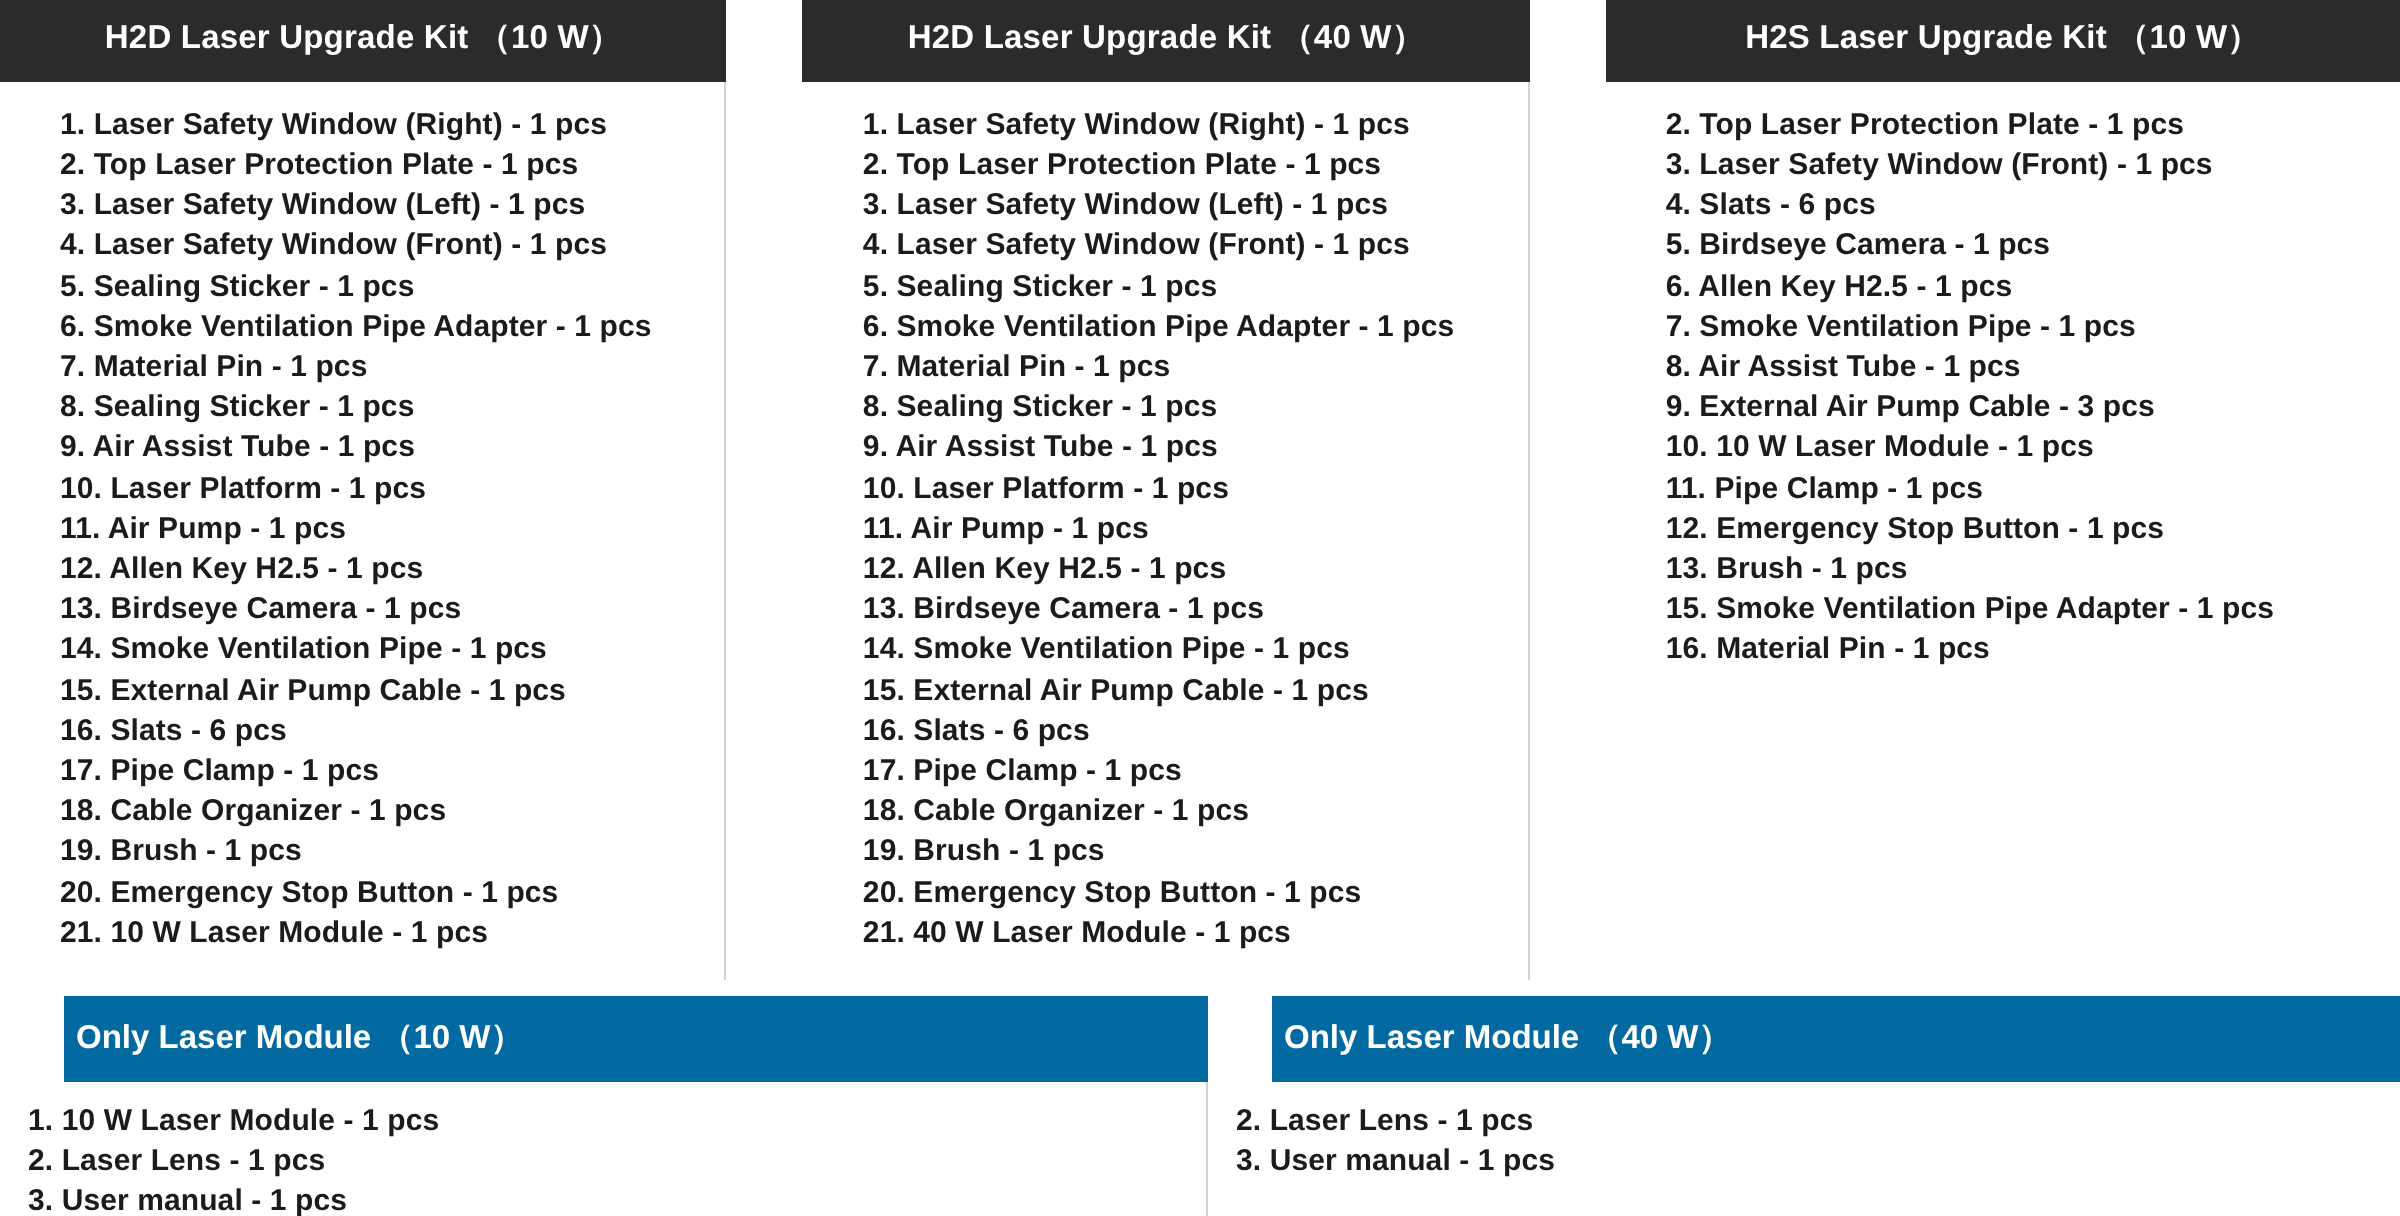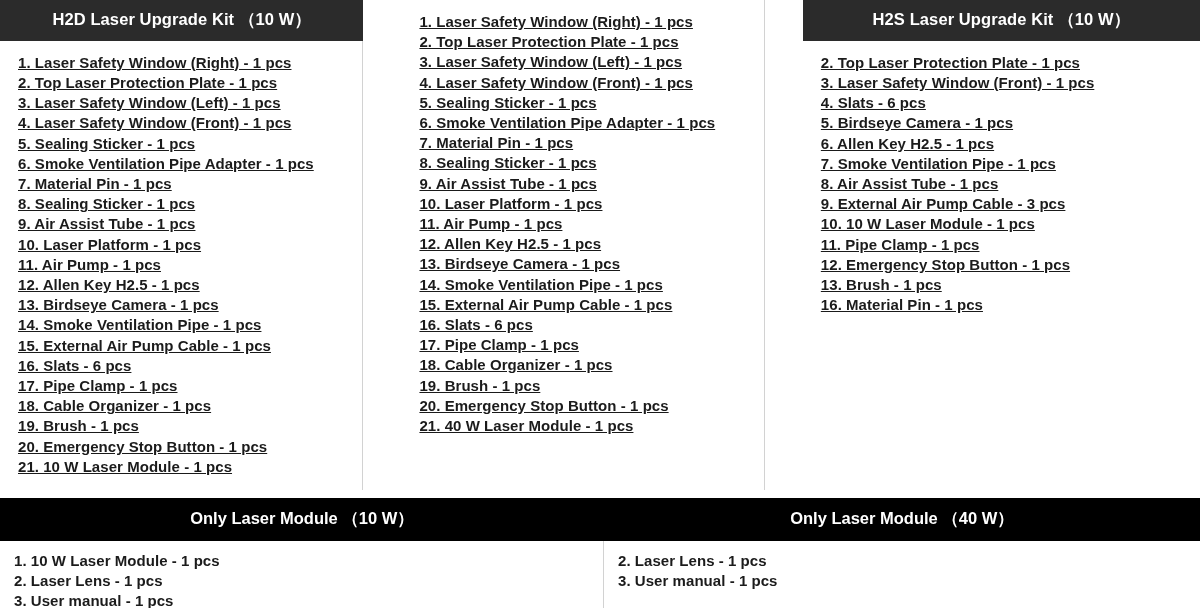--- a/index.html
+++ b/index.html
@@ -45,24 +45,23 @@
     font-size: 16.5px;
     font-weight: bold;
     text-align: center;
     line-height: 1.2;
     padding: 10px 6px 11px 6px;
     box-sizing: border-box;
     letter-spacing: 0.1px;
   }
   .col-body {
     flex: 1;
-    padding: 12px 0 10px 18px;
+    padding: 12px 0 10px 30px;
     box-sizing: border-box;
     border-right: 1px solid #d2d2d2;
-    text-decoration: underline;
   }
   .col-3 .col-body { border-right: none; }
 
   ul.items {
     list-style: none;
     margin: 0;
     padding: 0;
   }
   ul.items li {
     font-size: 15px;
@@ -88,27 +87,28 @@
   }
   .bcol {
     box-sizing: border-box;
     display: flex;
     flex-direction: column;
   }
   .bcol-1 { width: 604px; }
   .bcol-2 { width: 596px; }
 
   .bcol-head {
-    background: #000000;
+    background: #0369a1;
     color: #ffffff;
     font-size: 16.5px;
     font-weight: bold;
-    text-align: center;
+    text-align: left;
     padding: 10px 6px 11px 6px;
     box-sizing: border-box;
+    margin-left: 32px;
   }
   .bcol-body {
     flex: 1;
     padding: 10px 0 8px 14px;
     box-sizing: border-box;
     border-right: 1px solid #d2d2d2;
     background: #ffffff;
   }
   .bcol-2 .bcol-body { border-right: none; }
 </style>
@@ -142,20 +142,21 @@
           <li>17. Pipe Clamp - 1 pcs</li>
           <li>18. Cable Organizer - 1 pcs</li>
           <li>19. Brush - 1 pcs</li>
           <li>20. Emergency Stop Button - 1 pcs</li>
           <li>21. 10 W Laser Module - 1 pcs</li>
         </ul>
       </div>
     </div>
 
     <div class="col col-2">
+      <div class="col-head">H2D Laser Upgrade Kit （40 W）</div>
       <div class="col-body">
         <ul class="items">
           <li>1. Laser Safety Window (Right) - 1 pcs</li>
           <li>2. Top Laser Protection Plate - 1 pcs</li>
           <li>3. Laser Safety Window (Left) - 1 pcs</li>
           <li>4. Laser Safety Window (Front) - 1 pcs</li>
           <li>5. Sealing Sticker - 1 pcs</li>
           <li>6. Smoke Ventilation Pipe Adapter - 1 pcs</li>
           <li>7. Material Pin - 1 pcs</li>
           <li>8. Sealing Sticker - 1 pcs</li>
@@ -185,20 +186,21 @@
           <li>4. Slats - 6 pcs</li>
           <li>5. Birdseye Camera - 1 pcs</li>
           <li>6. Allen Key H2.5 - 1 pcs</li>
           <li>7. Smoke Ventilation Pipe - 1 pcs</li>
           <li>8. Air Assist Tube - 1 pcs</li>
           <li>9. External Air Pump Cable - 3 pcs</li>
           <li>10. 10 W Laser Module - 1 pcs</li>
           <li>11. Pipe Clamp - 1 pcs</li>
           <li>12. Emergency Stop Button - 1 pcs</li>
           <li>13. Brush - 1 pcs</li>
+          <li>15. Smoke Ventilation Pipe Adapter - 1 pcs</li>
           <li>16. Material Pin - 1 pcs</li>
         </ul>
       </div>
     </div>
 
   </div>
 
   <div class="mid-gap"></div>
 
   <div class="bottom-row">

